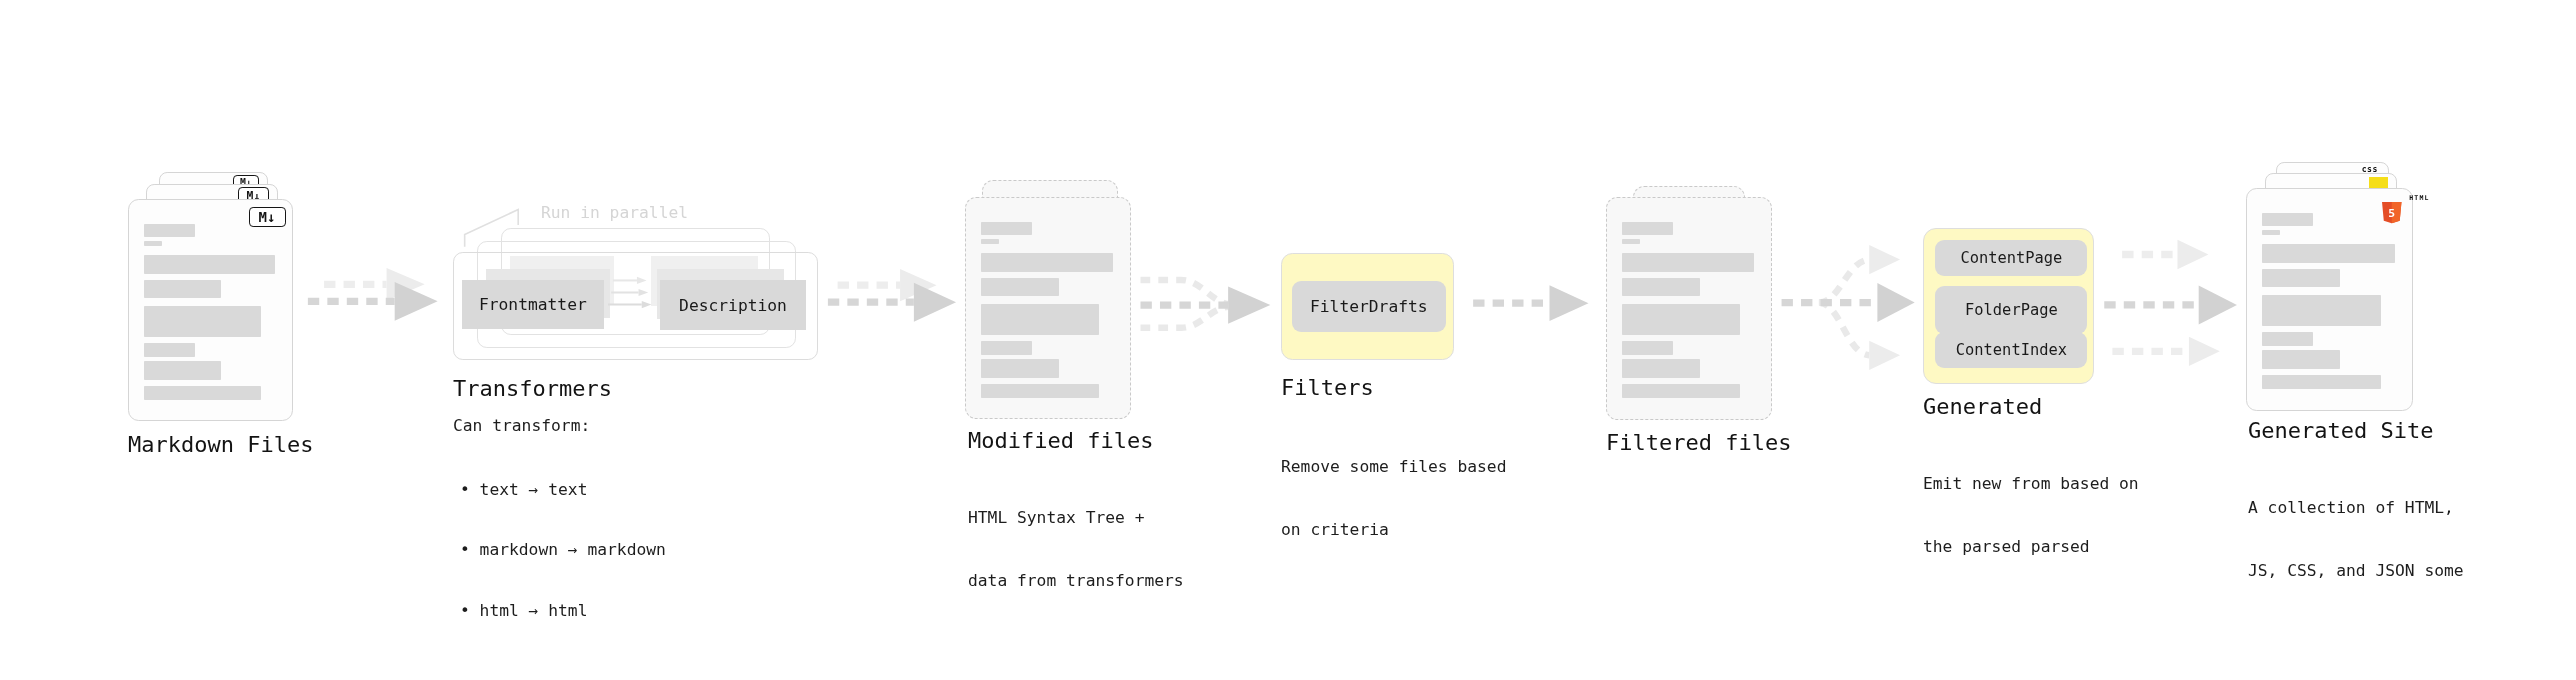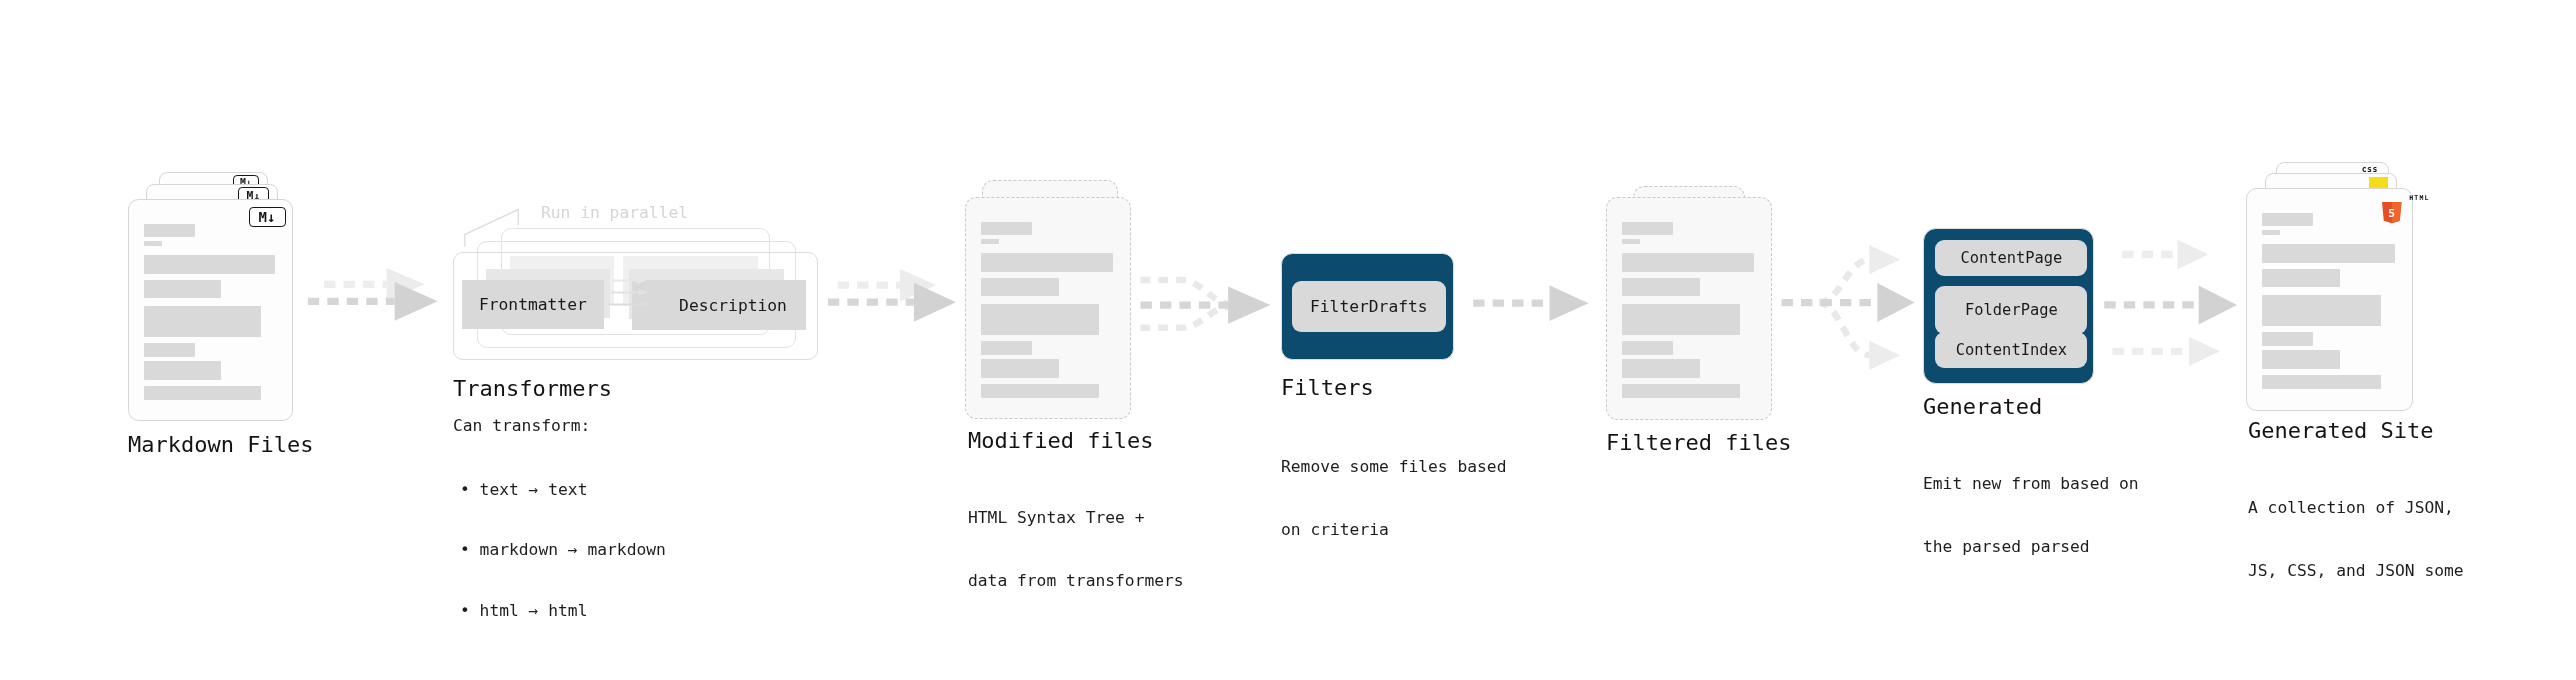--- a/index.html
+++ b/index.html
@@ -35,28 +35,28 @@
   .css-badge .bar  { height:3.3px; margin-top:0.8px; background:var(--css-blue,#2965f1); }
   .js-badge  { position:absolute; right:8.1px; top:3.3px; width:18.7px; height:10.6px; background:var(--js-yellow,#f5de19); }
   .html-badge { position:absolute; right:9.8px; top:5.7px; width:21px; text-align:center; }
   .html-badge .word { font-size:6.5px; line-height:7.3px; font-weight:700; letter-spacing:1.2px; color:#0b0b0b;margin-left:28px; }
 
   
   .t-box { position:absolute; box-sizing:border-box; border:1.6px solid #e2e2e2; border-radius:9.8px; background:transparent; }
   .t-box.front { border-color:#dcdcdc; }
   .t-pill { position:absolute; top:27px; border-radius:0; }
   .t-pill.left  { left:8.1px;  width:39%; height:49px; }
-  .t-pill.right { right:11.4px; width:40%; height:50px;padding-left:28px; }
+  .t-pill.right { right:11.4px; width:40%; height:50px; }
   .t-box.back  .t-pill { background:#f0f0f0; }
   .t-box.mid   .t-pill { background:#e7e7e7; }
   .t-box.front .t-pill { background:#d9d9d9; color:#1a1a1a; font-size:16.3px;
                          display:flex; align-items:center; justify-content:center; }
 
   
-  .outline-box { position:absolute; box-sizing:border-box; background:#0c4a6e; border:1.6px solid #dedede; border-radius:12.2px; }
+  .outline-box { position:absolute; box-sizing:border-box; background:#fef9c3; border:1.6px solid #dedede; border-radius:12.2px; }
   .pill { position:absolute; background:#d9d9d9; border-radius:9px; color:#1a1a1a;
           display:flex; align-items:center; justify-content:center; }
 
   
   .node-title { position:absolute; font-size:22px; color:#131313; white-space:pre; }
   .node-sub   { position:absolute; font-size:16.3px; line-height:21px; color:#1d1d1d; white-space:pre; }
   .note-text  { position:absolute; font-size:16.3px; color:#d5d5d5; white-space:pre; }
   .bullets div { white-space:pre; }
 
   svg { position:absolute; overflow:visible; }
@@ -263,19 +263,19 @@
           <span></span>
           <span></span>
           <span></span>
           <span></span>
           <span></span>
           <span></span>
         </div>
     </div>
     <div class="node-title" style="left:2248px; top:418px;">Generated Site</div>
     <div class="node-sub" style="left:2248px; top:455px;">
-      <div>A collection of JSON,</div>
+      <div>A collection of HTML,</div>
       <div>JS, CSS, and JSON some</div>
     </div>
   </div>
 
 </div>
 
 
 </body></html>

